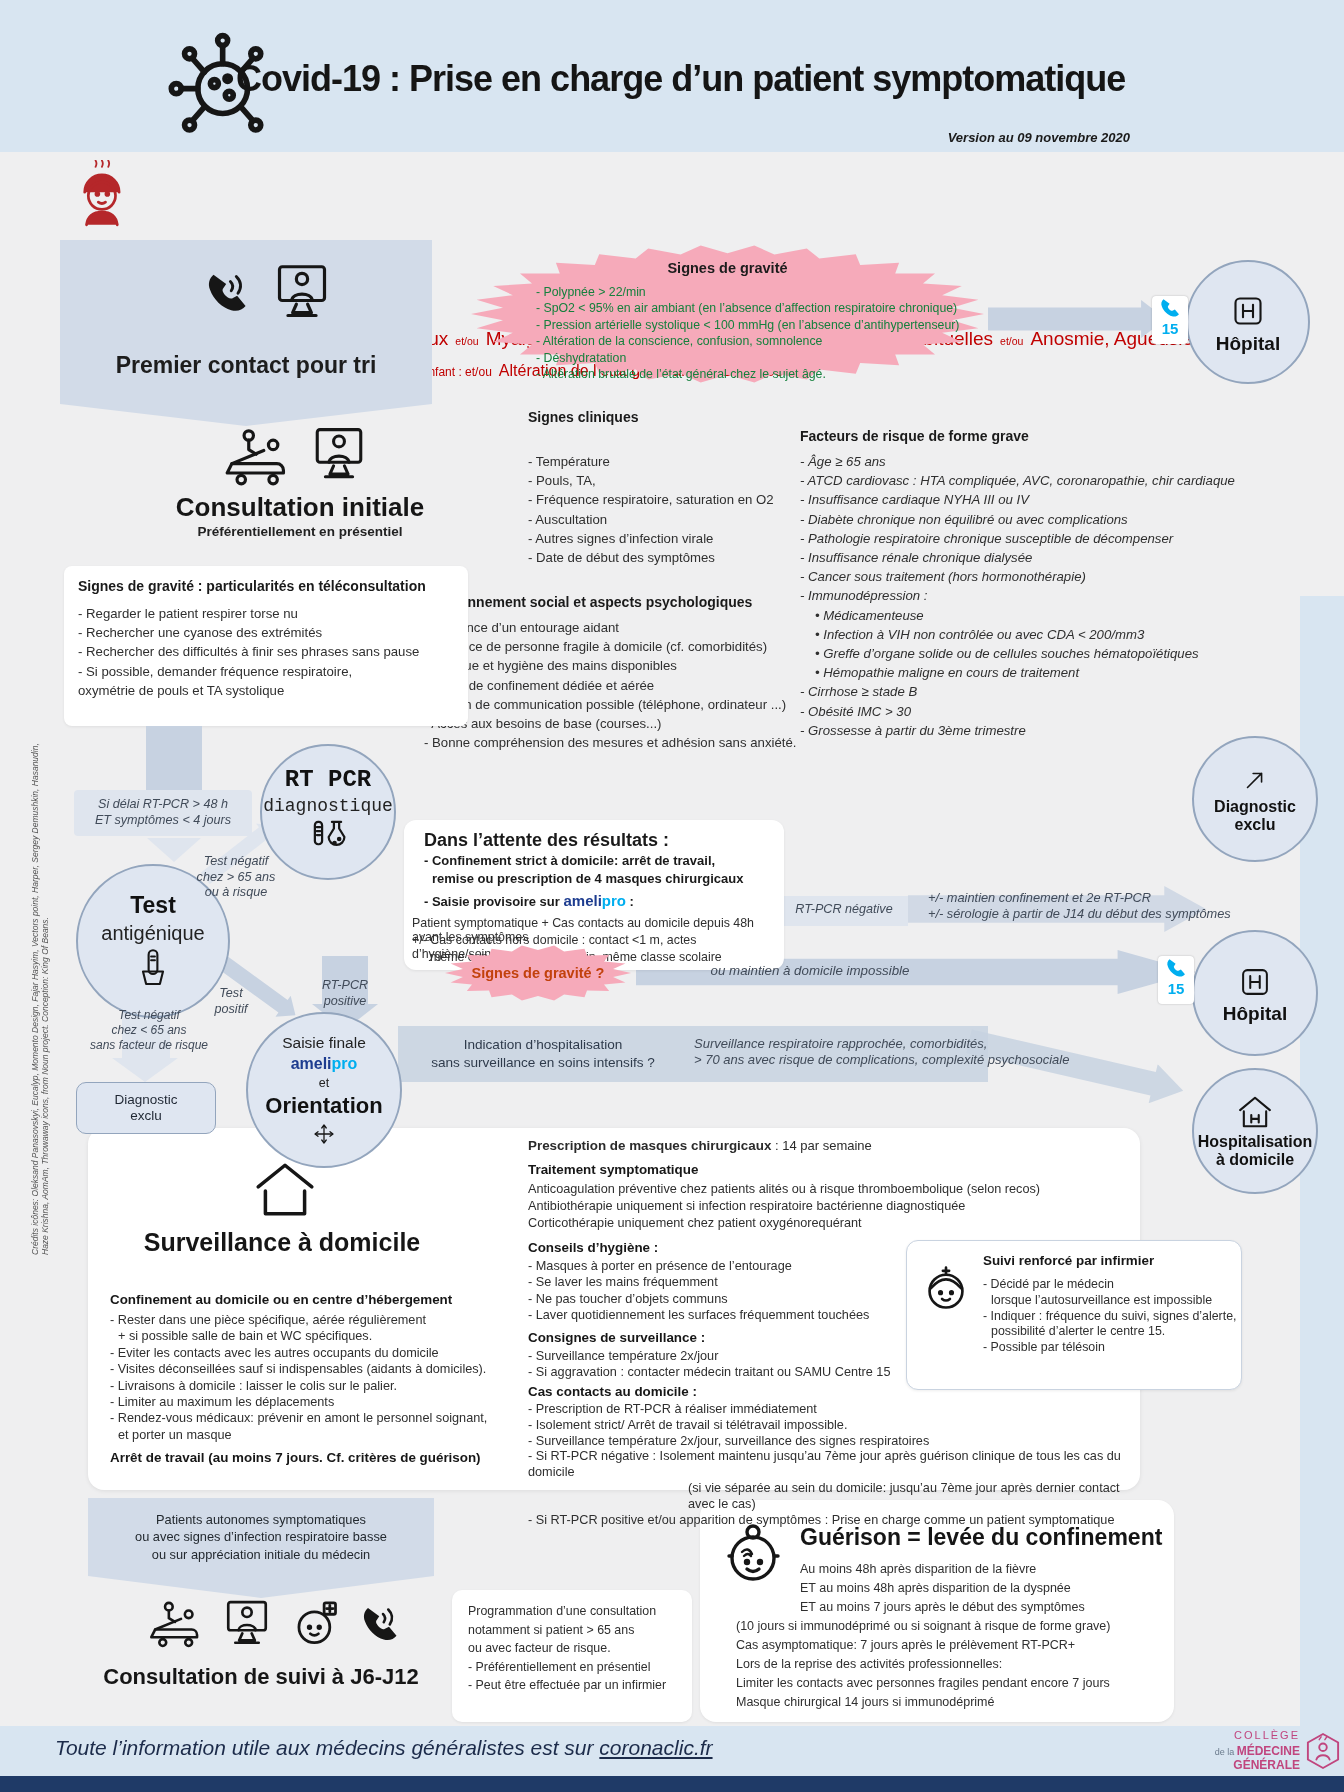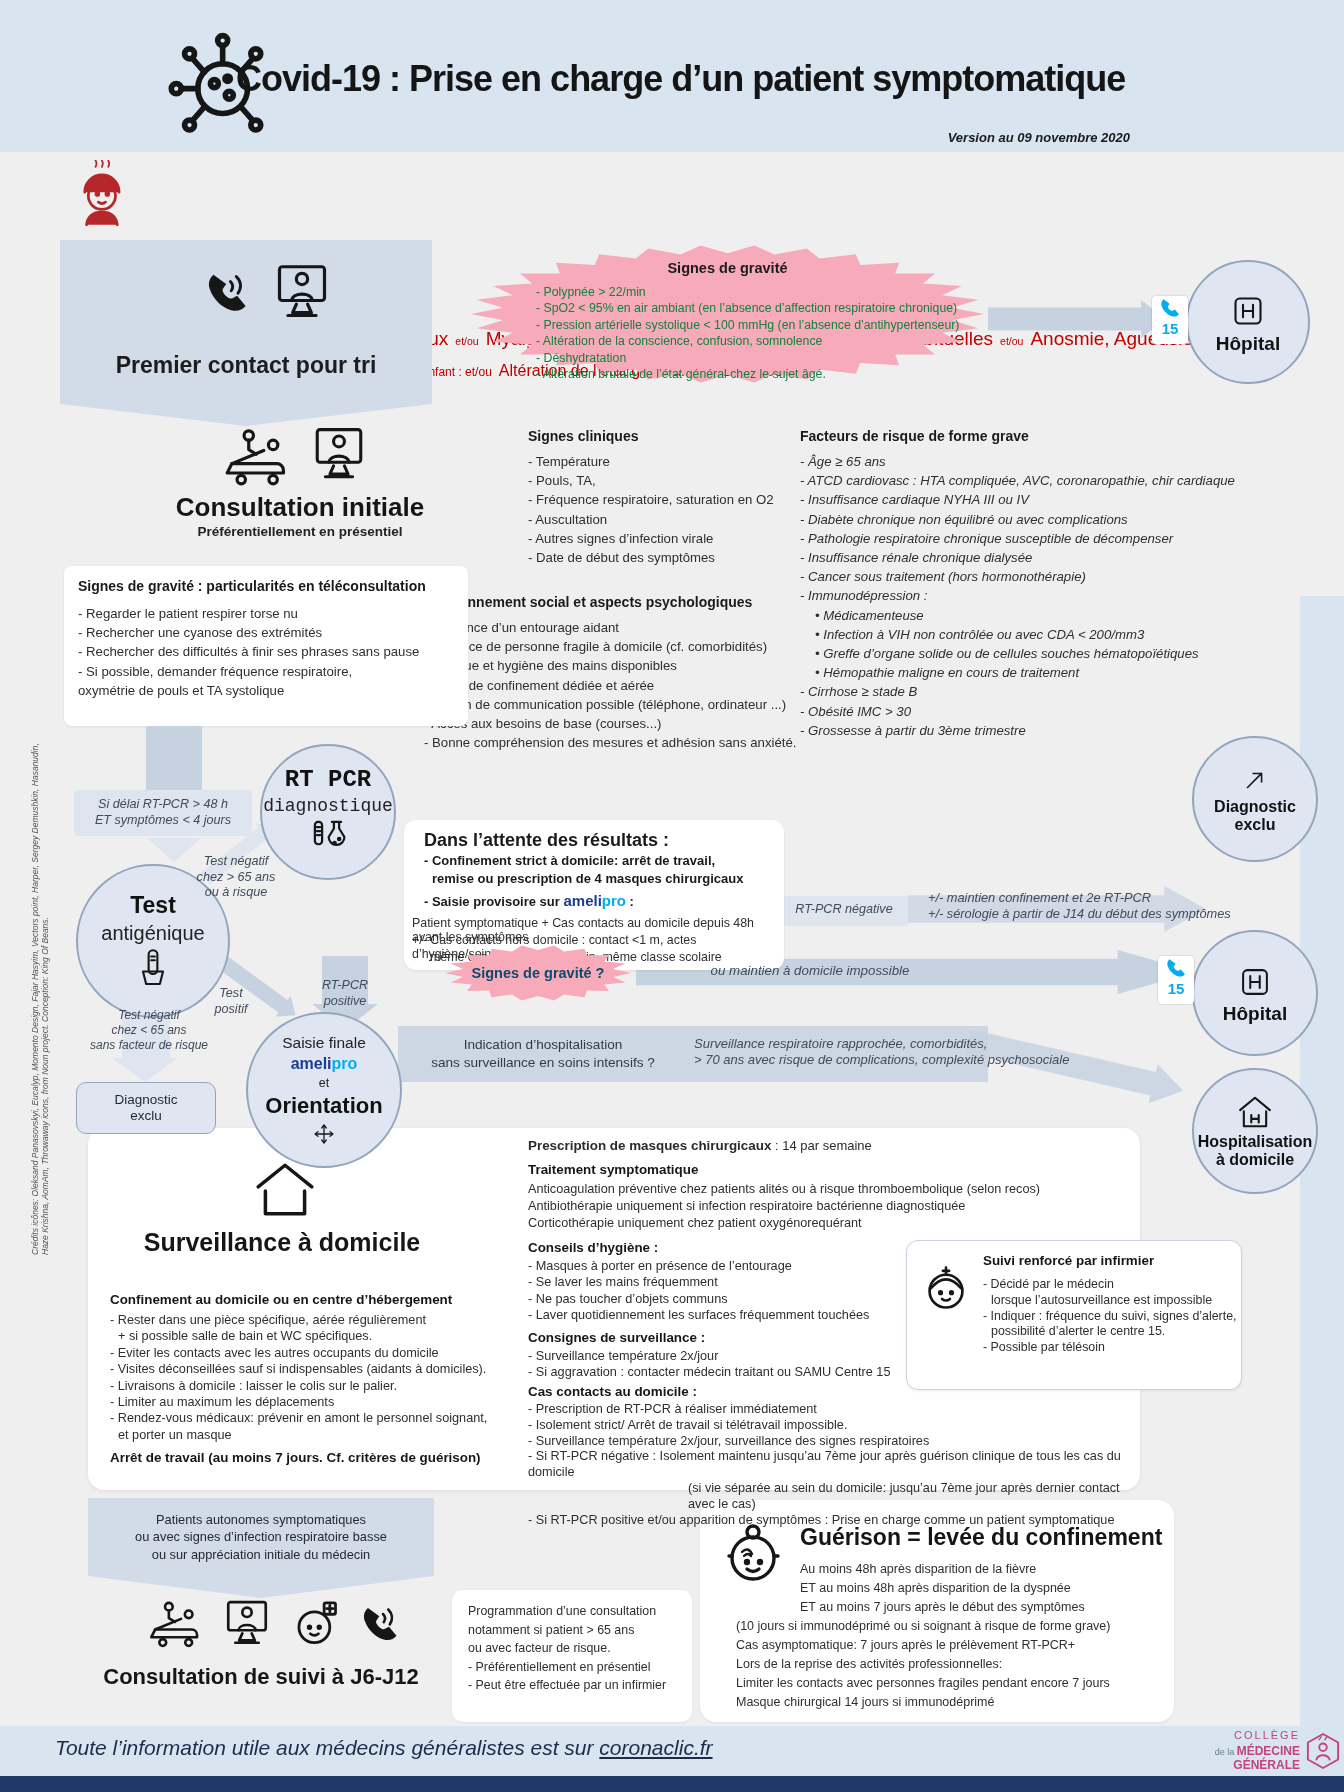--- a/index.html
+++ b/index.html
@@ -62,21 +62,21 @@
   .delai-box{left:74px;top:790px;width:178px;height:46px;background:#dfe5ee;border-radius:4px;z-index:2;
              display:flex;align-items:center;justify-content:center;}
   .attente{left:404px;top:820px;width:380px;height:150px;background:#fff;border-radius:12px;z-index:2;box-shadow:0 1px 3px rgba(0,0,0,.07);}
   .att-t{font-size:18px;font-weight:bold;color:#1a1a1a;}
   .att-n{font-size:12.4px;color:#2f2f2f;}
   .ameli{font-weight:bold;color:#1d3c8f;}
   .pro{font-weight:bold;color:#00aeef;}
   .diag-box{left:76px;top:1082px;width:138px;height:50px;background:#dfe6f1;border:1.5px solid #93a5bd;border-radius:10px;z-index:3;
             display:flex;align-items:center;justify-content:center;font-size:13.5px;color:#1f2733;text-align:center;line-height:1.15;}
   .star-small{left:444px;top:944px;width:188px;height:58px;display:flex;align-items:center;justify-content:center;
-              font-size:14.5px;font-weight:bold;color:#0c4a6e;}
+              font-size:14.5px;font-weight:bold;color:#c2410c;}
   .flowtext{font-size:13.6px;color:#2f3b4c;line-height:1.3;z-index:4;}
 
   
   .surv-box{left:88px;top:1128px;width:1052px;height:362px;background:#fff;border-radius:16px;z-index:2;box-shadow:0 1px 4px rgba(0,0,0,.08);}
   .surv-head{left:92px;top:1228px;width:380px;text-align:center;font-size:25px;font-weight:bold;color:#161616;z-index:3;}
   .sT{font-size:13.4px;font-weight:bold;color:#171717;z-index:3;}
   .slist .li{font-size:12.7px;line-height:16.4px;color:#2f2f2f;}
   .slist .cont{padding-left:8px;}
   .slist .ind2{padding-left:160px;}
   .suivi-box{left:906px;top:1240px;width:334px;height:148px;background:#fff;border:1.5px solid #c9d3e0;border-radius:12px;z-index:3;box-shadow:0 1px 3px rgba(0,0,0,.07);}
@@ -252,21 +252,21 @@
       <rect x="8" y="4" width="48" height="36" rx="3"></rect>
       <circle cx="32" cy="17" r="6"></circle>
       <path d="M21 40 c1 -9 21 -9 22 0"></path>
       <path d="M26 44 l-4 9 h20 l-4 -9 M17 56 h30"></path>
     </g>
       </svg>
   </div>
   <div class="abs cons-head">Consultation initiale</div>
   <div class="abs cons-sub">Préférentiellement en présentiel</div>
 
-  <div class="abs colT" style="left:528px;top:428px;">Signes cliniques</div>
+  <div class="abs colT" style="left:528px;top:409px;">Signes cliniques</div>
   <div class="abs list" style="left:528px;top:452px;">
       <div class="li">- Température</div>
       <div class="li">- Pouls, TA,</div>
       <div class="li">- Fréquence respiratoire, saturation en O2</div>
       <div class="li">- Auscultation</div>
       <div class="li">- Autres signes d’infection virale</div>
       <div class="li">- Date de début des symptômes</div>
     </div>
 
   <div class="abs colT" style="left:800px;top:428px;">Facteurs de risque de forme grave</div>

